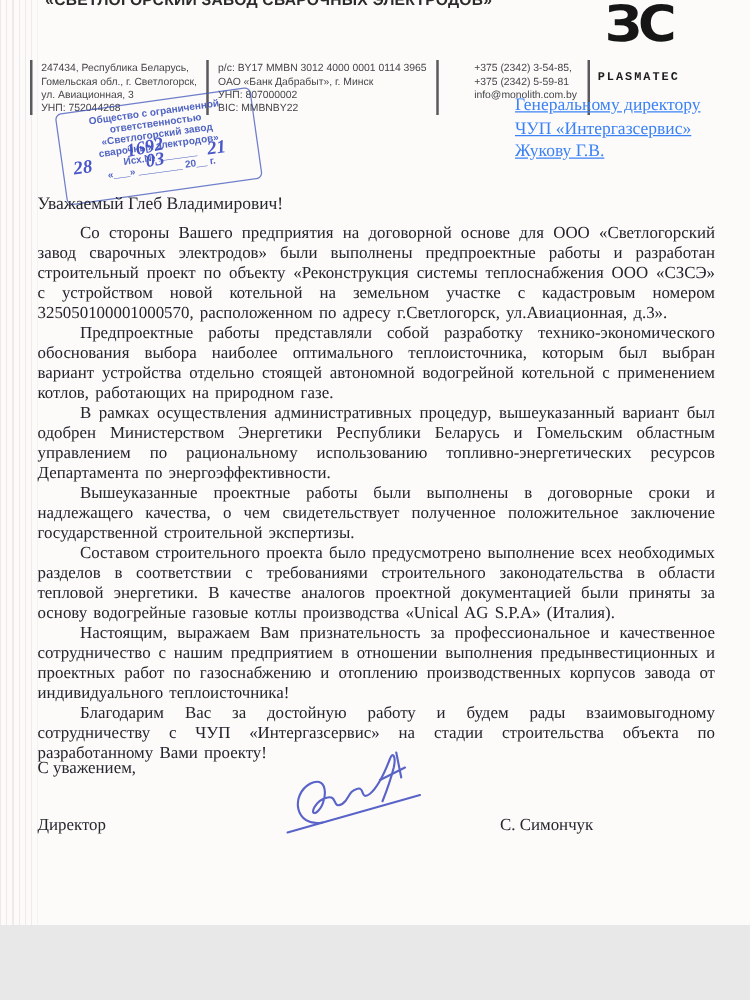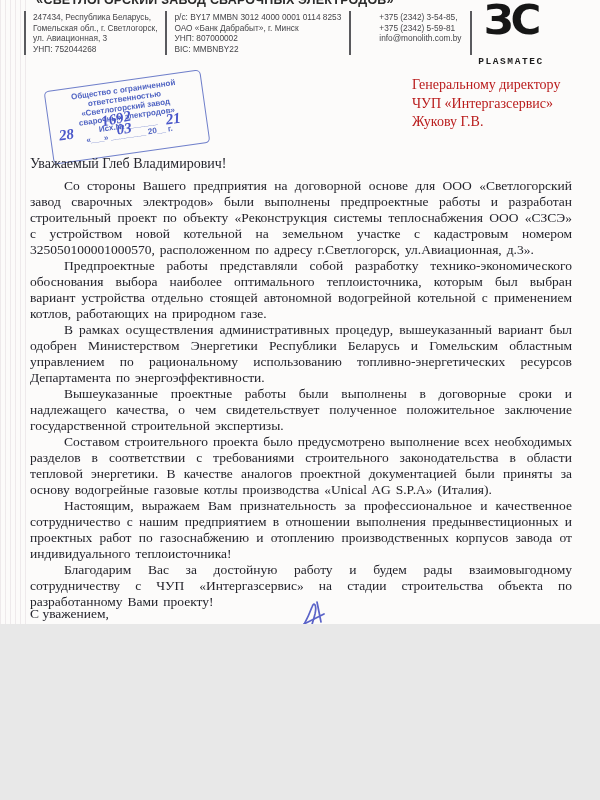--- a/index.html
+++ b/index.html
@@ -1,46 +1,46 @@
 <!DOCTYPE html>
 <html><head>
 <meta charset="utf-8">
 <style>
   html,body{margin:0;padding:0;}
   body{width:600px;height:800px;background:#e8e8e8;font-family:"Liberation Serif",serif;}
-  .page{position:relative;width:600px;height:624px;background:#fcfbfa;overflow:hidden;color:#26262e;}
+  .page{position:relative;width:600px;height:740px;background:#fcfbfa;overflow:hidden;color:#26262e;}
   .scan-stripes{position:absolute;left:0;top:0;bottom:0;width:30px;
     background:repeating-linear-gradient(90deg, rgba(186,168,180,.38) 0 1px, transparent 1px 5px);
     opacity:.55;pointer-events:none;}
   
   .lh-title{position:absolute;top:-7px;left:0;width:430px;text-align:center;
     font-family:"Liberation Sans",sans-serif;font-weight:bold;font-size:12.5px;
     color:#2b2b2b;letter-spacing:.2px;white-space:nowrap;}
   .lh-cols{position:absolute;top:11px;left:24px;display:flex;
     font-family:"Liberation Sans",sans-serif;font-size:8.3px;line-height:10.5px;color:#454549;}
-  .lh-col{border-left:2px solid #5a5a5e;padding:1px 8px 1px 7px;}
+  .lh-col{border-left:2px solid #5a5a5e;padding:1px 8px 1px 7px;margin-top:37px;}
   .lh-col:last-child{border-right:2px solid #5a5a5e;padding-left:28px;}
   .logo{position:absolute;top:0px;left:456px;width:110px;text-align:center;color:#161616;}
   .logo-glyph{font-family:"DejaVu Sans",sans-serif;font-weight:900;font-size:40px;line-height:40px;
     letter-spacing:-3px;transform:scaleX(1.05);display:inline-block;}
   .logo-caption{font-family:Liberation Mono, monospace;font-weight:bold;font-size:9.5px;
     letter-spacing:1.6px;text-transform:uppercase;margin-top:16px;color:#1d1d1d;}
   
   .stamp-out{position:absolute;left:48px;top:80px;width:148px;padding:4px 4px 14px 4px;
     border:1.5px solid rgba(63,84,186,.75);border-radius:5px;transform:rotate(-8deg);
     font-family:"Liberation Sans",sans-serif;font-weight:bold;font-size:8px;line-height:9px;
     text-align:center;color:rgba(61,83,188,.9);}
   .stamp-out .hand{position:absolute;font-family:"Liberation Serif",serif;font-style:italic;
     font-weight:bold;color:rgba(64,78,198,.95);font-size:15px;}
   .hand-no{left:52px;top:32px;transform:rotate(-4deg);}
   .hand-day{left:8px;top:41px;}
   .hand-month{left:66px;top:43px;}
   .hand-year{left:116px;top:40px;font-size:12px;}
   
-  .recipient{position:absolute;left:412px;top:76px;font-size:14px;line-height:18.5px;color:#b91c1c;}
+  .recipient{position:absolute;left:412px;top:76px;font-size:14px;line-height:18.5px;color:#3b82f6;text-decoration:underline;}
   
   .salutation{position:absolute;left:30px;right:30px;top:156px;text-align:left;font-size:14px;}
   .letter-body{position:absolute;left:30px;right:28px;top:178px;}
   .letter-body p{margin:0;text-align:justify;text-indent:34px;font-size:13.5px;
     line-height:16px;word-spacing:1.6px;color:#24242c;}
   .regards{position:absolute;left:30px;top:606px;font-size:13.5px;}
   .position{position:absolute;left:30px;top:652px;font-size:13.5px;}
   .signer{position:absolute;left:400px;top:652px;font-size:13.5px;}
   .signature{position:absolute;left:218px;top:592px;}
   
@@ -62,21 +62,21 @@
   <div class="lh-title">«СВЕТЛОГОРСКИЙ ЗАВОД СВАРОЧНЫХ ЭЛЕКТРОДОВ»</div>
 
   <div class="lh-cols">
     <div class="lh-col">
       <div>247434, Республика Беларусь,</div>
       <div>Гомельская обл., г. Светлогорск,</div>
       <div>ул. Авиационная, 3</div>
       <div>УНП: 752044268</div>
     </div>
     <div class="lh-col">
-      <div>р/с: BY17 MMBN 3012 4000 0001 0114 8253</div>
+      <div>р/с: BY17 MMBN 3012 4000 0001 0114 3965</div>
       <div>ОАО «Банк Дабрабыт», г. Минск</div>
       <div>УНП: 807000002</div>
       <div>BIC: MMBNBY22</div>
     </div>
     <div class="lh-col">
       <div>+375 (2342) 3-54-85,</div>
       <div>+375 (2342) 5-59-81</div>
       <div>info@monolith.com.by</div>
     </div>
   </div>

